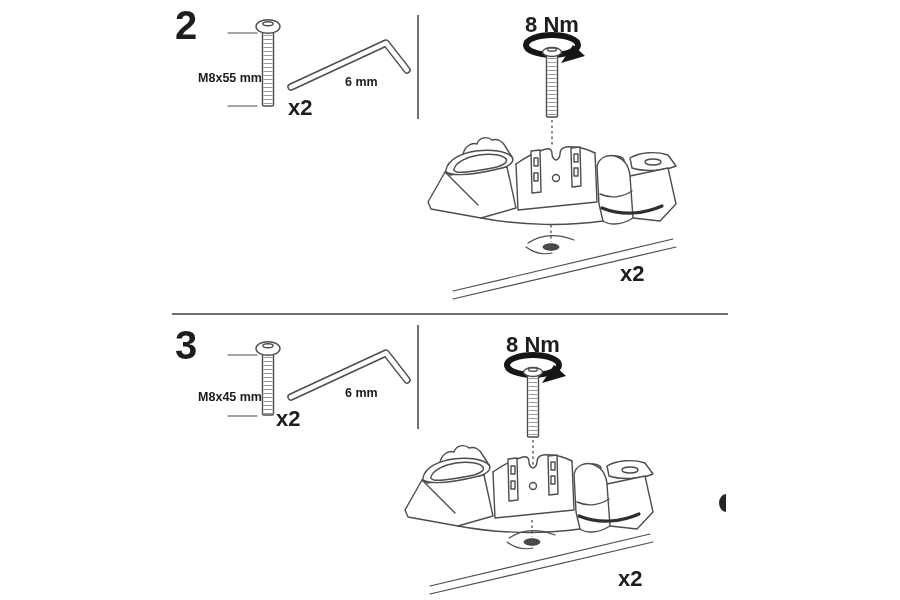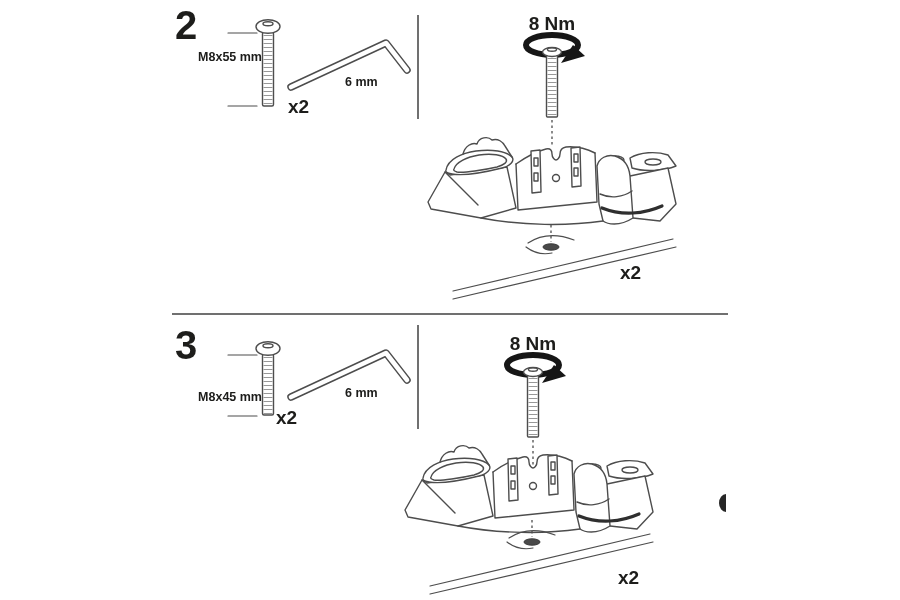--- a/index.html
+++ b/index.html
@@ -1,20 +1,20 @@
 <!DOCTYPE html>
 <html style="--background: #ffffff; --ink: #1d1d1b; --line: #4d4d4d; --divider: #707070;"><head>
 <meta charset="utf-8">
 <style>
   html,body{margin:0;padding:0;background:#fff;}
   .page{position:relative;width:900px;height:600px;background:var(--background,#ffffff);
         font-family:"Liberation Sans",sans-serif;color:var(--ink,#1d1d1b);overflow:hidden;}
   .abs{position:absolute;}
   .step-num{font-size:40px;font-weight:800;letter-spacing:-1px;line-height:1;}
-  .big{font-size:19px;font-weight:800;line-height:1;white-space:nowrap;}
+  .big{font-size:22px;font-weight:800;line-height:1;white-space:nowrap;}
   .small{font-size:12.5px;font-weight:bold;line-height:1;white-space:nowrap;}
   .center{text-align:center;}
   .right{text-align:right;}
   .vdiv{width:1.5px;background:var(--divider,#707070);}
   .hdiv{height:2px;background:var(--divider,#707070);}
   svg{overflow:visible;display:block;}
   .ln{fill:none;stroke:var(--line,#4d4d4d);stroke-width:1.4;stroke-linejoin:round;stroke-linecap:round;}
   .fw{fill:#ffffff;}
   .thin{stroke-width:1.2;}
   .thick{fill:none;stroke:#2f2f2f;stroke-width:3.2;stroke-linecap:round;}
@@ -35,21 +35,21 @@
     <div class="abs step-num" style="left:175px;top:5px;">2</div>
 
     <svg class="abs" style="left:210px;top:18px;" width="78" height="95" viewBox="0 0 78 95">
       <path class="ln thin" d="M18,15 H47"></path>
       <path class="ln thin" d="M18,88 H47"></path>
       <rect class="ln fw" x="52.5" y="14" width="11" height="74" rx="1.5"></rect>
       <path class="thr" d="M53.5,17.5h9m-9,4h9m-9,4h9m-9,4h9m-9,4h9m-9,4h9m-9,4h9m-9,4h9m-9,4h9m-9,4h9m-9,4h9m-9,4h9m-9,4h9m-9,4h9m-9,4h9m-9,4h9m-9,4h9m-9,4h9"></path>
       <ellipse class="ln fw" cx="58" cy="8.5" rx="12" ry="6.8"></ellipse>
       <ellipse class="ln" cx="58" cy="5.8" rx="5" ry="2"></ellipse>
     </svg>
-    <div class="abs small right" style="left:186px;top:51px;width:76px;">M8x55 mm</div>
+    <div class="abs small right" style="left:186px;top:72px;width:76px;">M8x55 mm</div>
     <div class="abs big" style="left:288px;top:97px;">x2</div>
 
     <svg class="abs" style="left:283px;top:36px;" width="130" height="58" viewBox="0 0 130 58">
       <path d="M8,51 L103,7 L124,34" fill="none" stroke="#4d4d4d" stroke-width="7.5" stroke-linecap="round" stroke-linejoin="round"></path>
       <path d="M8,51 L103,7 L124,34" fill="none" stroke="#ffffff" stroke-width="4.6" stroke-linecap="round" stroke-linejoin="round"></path>
     </svg>
     <div class="abs small" style="left:345px;top:76px;">6 mm</div>
 
     <div class="abs vdiv" style="left:417px;top:15px;height:104px;"></div>
 

